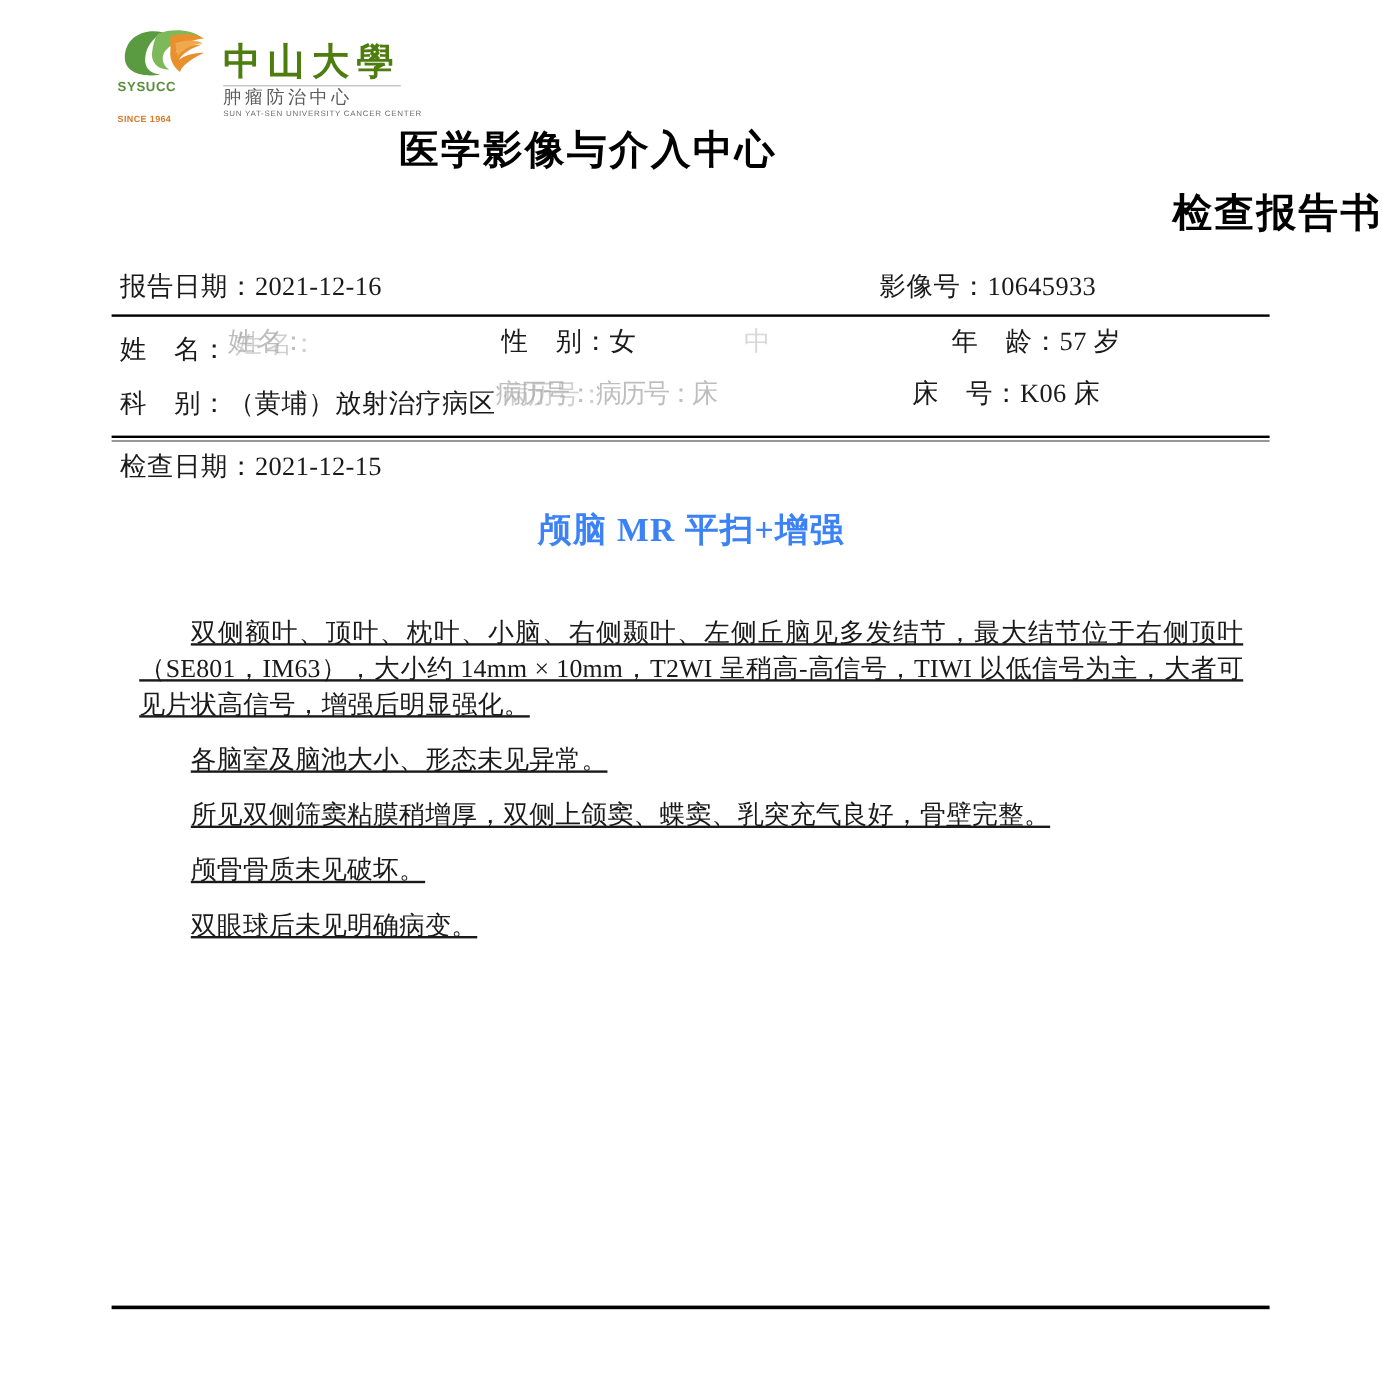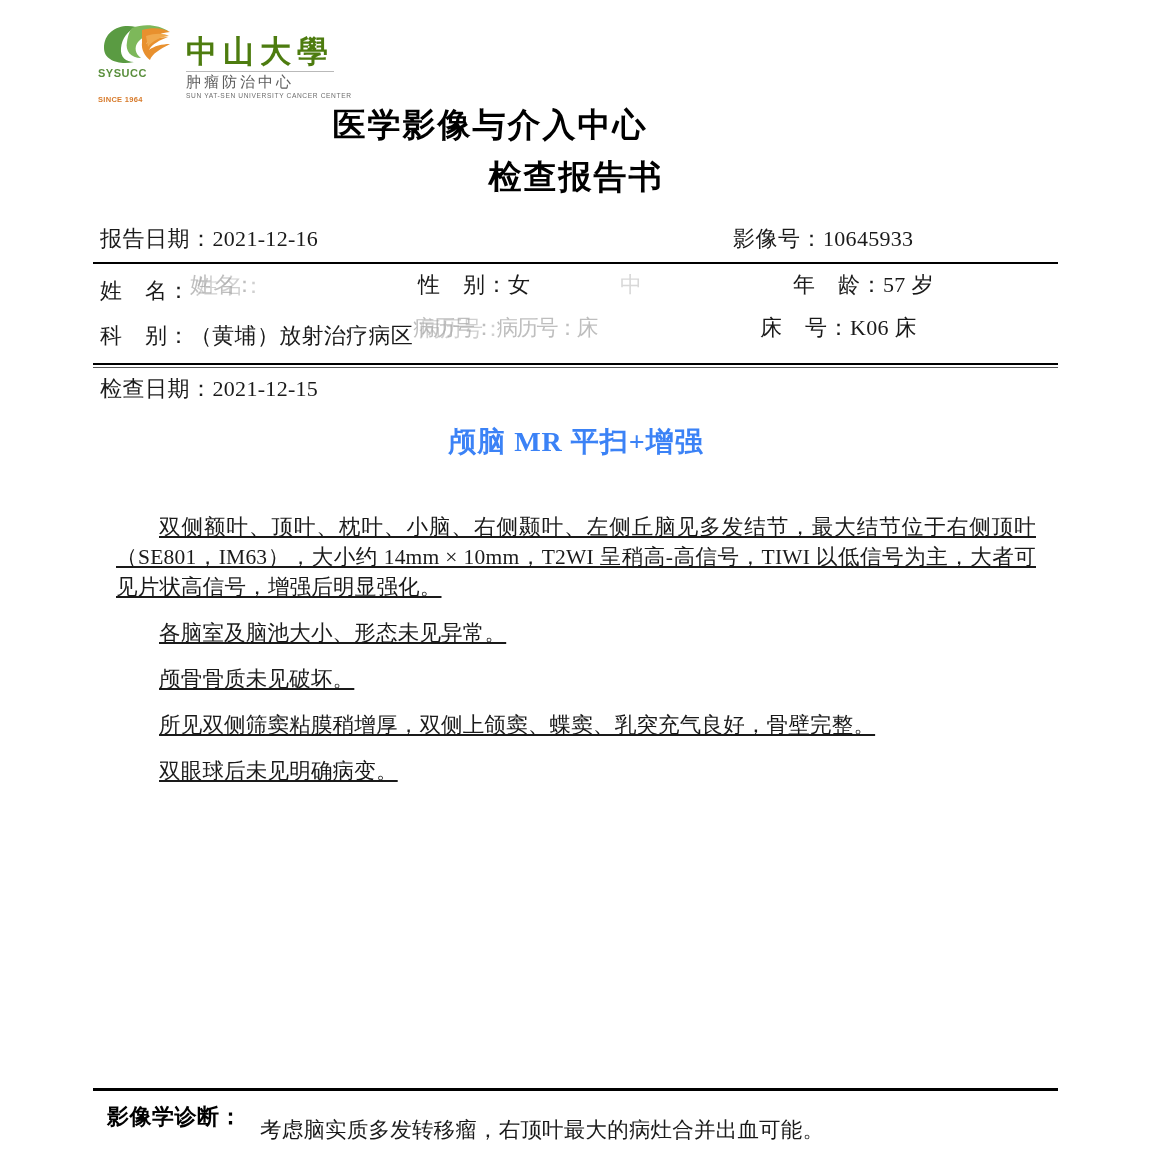--- a/index.html
+++ b/index.html
@@ -113,21 +113,21 @@
     font-weight: bold;
     font-size: 33px;
     letter-spacing: 2px;
     color: #000;
   }
   .doc-title-2 {
     position: absolute;
     left: 0;
     top: 155px;
     width: 1152px;
-    text-align: center;
+    text-align: right;
     font-family: "Liberation Sans", sans-serif;
     font-weight: bold;
     font-size: 33px;
     letter-spacing: 2px;
     color: #000;
   }
 
   
   .meta-row {
     position: absolute;
@@ -321,25 +321,21 @@
     <span class="fld fld-dept">
       <span class="meta-label">检查日期：</span><span class="meta-value">2021-12-15</span>
     </span>
   </div>
 
   <div class="study-title">颅脑 MR 平扫+增强</div>
 
   <div class="findings">
     <p class="indent">双侧额叶、顶叶、枕叶、小脑、右侧颞叶、左侧丘脑见多发结节，最大结节位于右侧顶叶（SE801，IM63），大小约 14mm × 10mm，T2WI 呈稍高-高信号，TIWI 以低信号为主，大者可见片状高信号，增强后明显强化。</p>
     <p class="indent">各脑室及脑池大小、形态未见异常。</p>
+    <p class="indent">所见双侧筛窦粘膜稍增厚，双侧上颌窦、蝶窦、乳突充气良好，骨壁完整。</p>
     <p class="indent">颅骨骨质未见破坏。</p>
-    <p class="indent">所见双侧筛窦粘膜稍增厚，双侧上颌窦、蝶窦、乳突充气良好，骨壁完整。</p>
     <p class="indent">双眼球后未见明确病变。</p>
   </div>
 
   <div class="rule rule-bottom"></div>
 
-  <div class="diagnosis-block">
-    <div class="diagnosis-label">影像学诊断：</div>
-    <div class="diagnosis-text">考虑脑实质多发转移瘤，右顶叶最大的病灶合并出血可能。</div>
-  </div>
 
 </div>
 
 </body></html>

